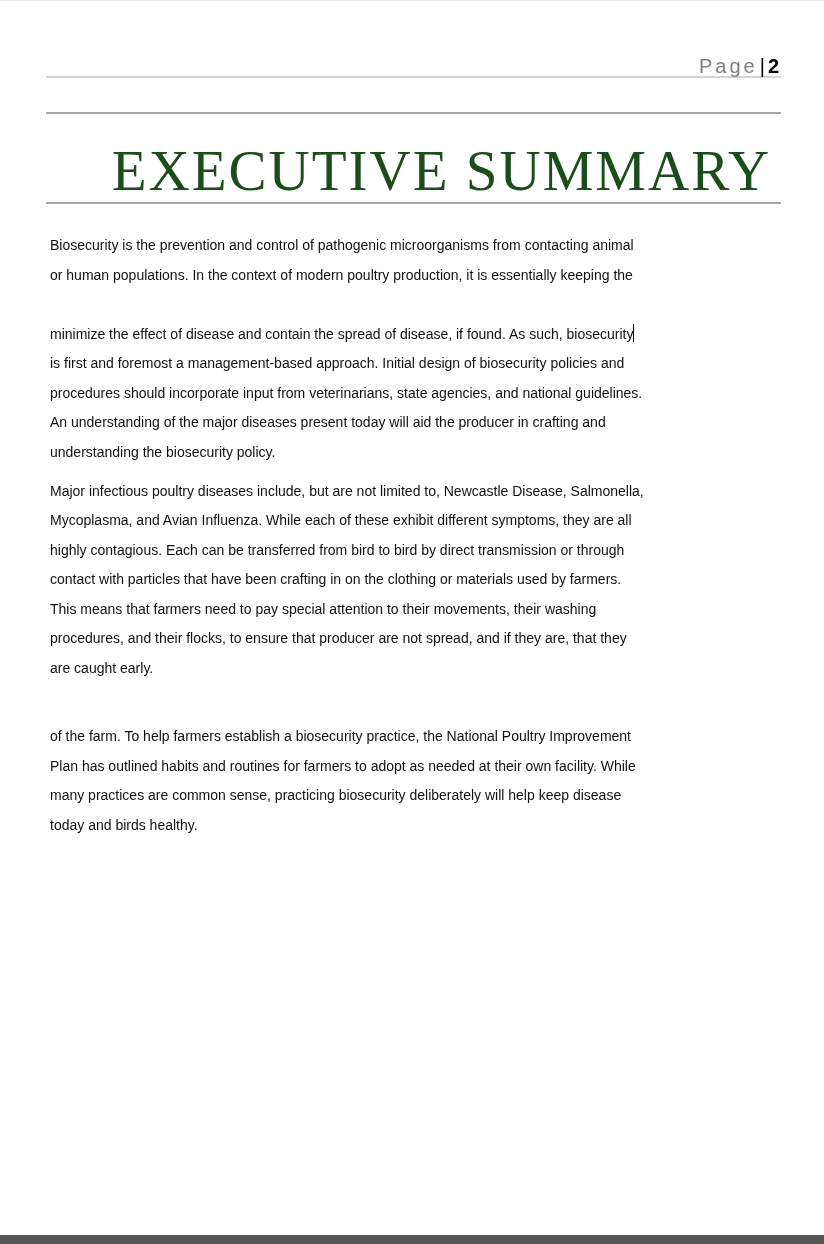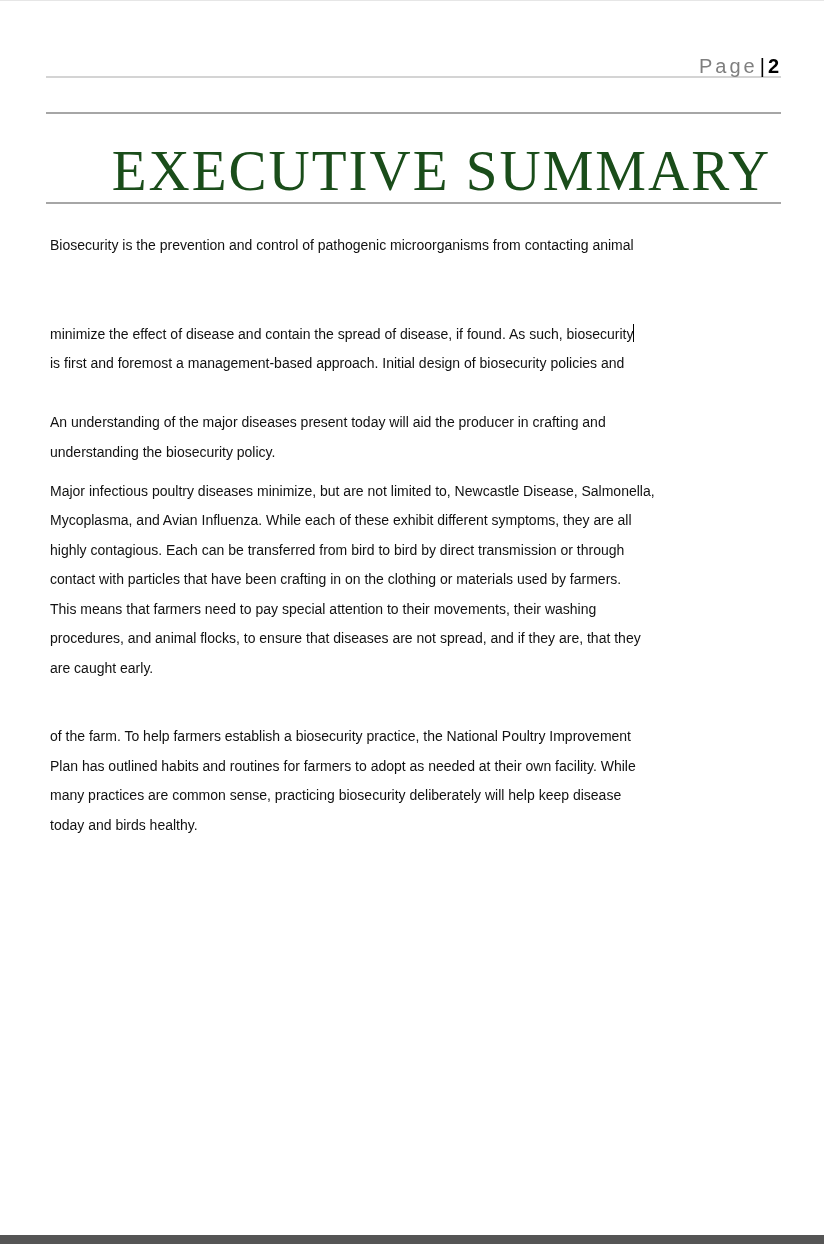--- a/index.html
+++ b/index.html
@@ -43,35 +43,35 @@
   </div>
 </div>
 
 <div class="title-rule-top"></div>
 <h1 class="title">EXECUTIVE SUMMARY</h1>
 <div class="title-rule-bottom"></div>
 
 <div class="body">
   <p class="para">
     <span>Biosecurity is the prevention and control of pathogenic microorganisms from contacting animal</span><br>
-    <br>
+    <span>or human populations. In the context of modern poultry production, it is essentially keeping the</span><br>
     <br>
     <span>minimize the effect of disease and contain the spread of disease, if found. As such, biosecurity</span><span class="cursor"></span><br>
     <span>is first and foremost a management-based approach. Initial design of biosecurity policies and</span><br>
-    <br>
+    <span>procedures should incorporate input from veterinarians, state agencies, and national guidelines.</span><br>
     <span>An understanding of the major diseases present today will aid the producer in crafting and</span><br>
     <span>understanding the biosecurity policy.</span>
   </p>
   <p class="para">
-    <span>Major infectious poultry diseases minimize, but are not limited to, Newcastle Disease, Salmonella,</span><br>
+    <span>Major infectious poultry diseases include, but are not limited to, Newcastle Disease, Salmonella,</span><br>
     <span>Mycoplasma, and Avian Influenza. While each of these exhibit different symptoms, they are all</span><br>
     <span>highly contagious. Each can be transferred from bird to bird by direct transmission or through</span><br>
     <span>contact with particles that have been crafting in on the clothing or materials used by farmers.</span><br>
     <span>This means that farmers need to pay special attention to their movements, their washing</span><br>
-    <span>procedures, and animal flocks, to ensure that diseases are not spread, and if they are, that they</span><br>
+    <span>procedures, and their flocks, to ensure that producer are not spread, and if they are, that they</span><br>
     <span>are caught early.</span>
   </p>
   <p class="para">
     <br>
     <span>of the farm. To help farmers establish a biosecurity practice, the National Poultry Improvement</span><br>
     <span>Plan has outlined habits and routines for farmers to adopt as needed at their own facility. While</span><br>
     <span>many practices are common sense, practicing biosecurity deliberately will help keep disease</span><br>
     <span>today and birds healthy.</span>
   </p>
 </div>

